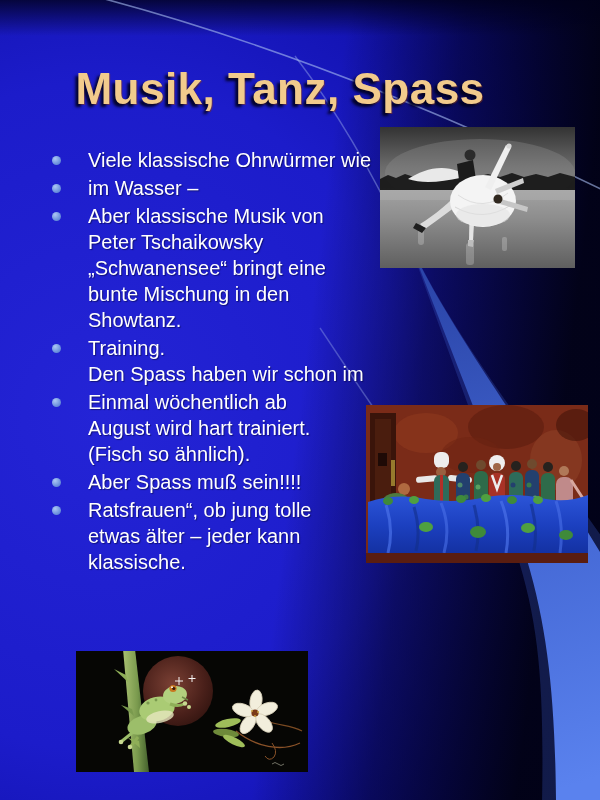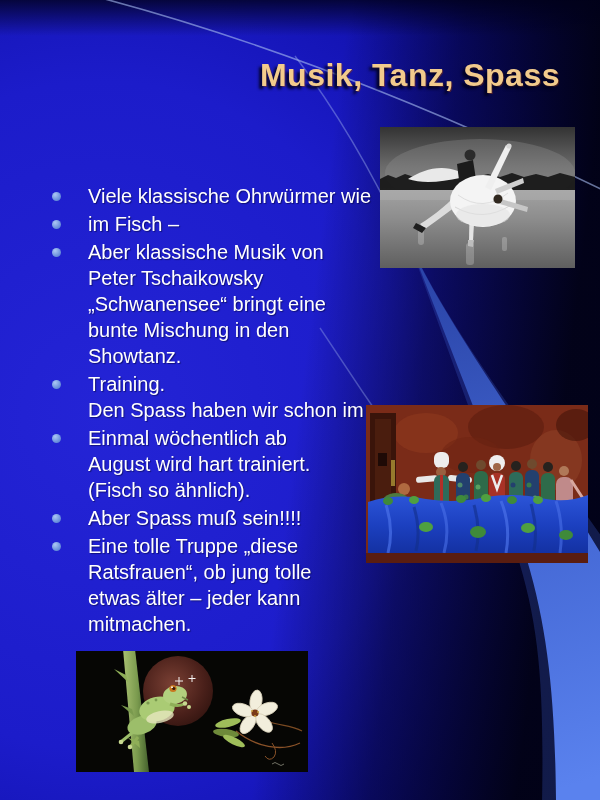--- a/index.html
+++ b/index.html
@@ -7,25 +7,25 @@
     position:relative;width:600px;height:800px;overflow:hidden;
     font-family:"Liberation Sans",sans-serif;
     background:
       linear-gradient(180deg, rgba(0,0,25,.78) 0px, rgba(0,0,25,0) 36px),
       linear-gradient(97deg, rgba(0,0,10,0) 50%, rgba(1,1,22,.55) 67%, rgba(1,1,14,.93) 88%),
       radial-gradient(820px 880px at 17% 52%, #2424D6 0%, #1C1CCA 38%, #0F0FA6 62%, #04045A 84%, #010128 100%);
   }
   .bg-deco{position:absolute;left:0;top:0;z-index:1;}
   .title{
     position:absolute;top:38px;left:0;right:40px;z-index:2;
-    text-align:right;font-size:32px;line-height:1;letter-spacing:.5px;
+    text-align:center;font-size:44px;line-height:1;letter-spacing:.5px;
     color:var(--title,#F2CB8C);
     text-shadow:-3px 3px 3px rgba(0,0,30,.92), 1px 1px 0 rgba(150,60,15,.5);
   }
-  .bullets{position:absolute;left:52px;top:147px;width:330px;z-index:2;margin-top:36px;}
+  .bullets{position:absolute;left:52px;top:147px;width:330px;z-index:2;}
   .bullet{display:flex;align-items:flex-start;margin-bottom:2px;}
   .dot{
     flex:0 0 9px;width:9px;height:9px;border-radius:50%;margin:9px 27px 0 0;
     background:radial-gradient(circle at 35% 30%, #ACC8F4, var(--bullet,#6D93DE) 60%, #4E74C8);
   }
   .lines{flex:1;}
   .line{
     color:var(--text,#FFFFFF);font-size:20px;line-height:26px;white-space:nowrap;
     text-shadow:1px 1px 1px rgba(0,0,40,.5);
   }
@@ -65,21 +65,21 @@
     <div class="bullet">
       <span class="dot"></span>
       <div class="lines">
           <div class="line">Viele klassische Ohrwürmer wie</div>
         </div>
     </div>
 
     <div class="bullet">
       <span class="dot"></span>
       <div class="lines">
-          <div class="line">im Fisch –</div>
+          <div class="line">im Wasser –</div>
         </div>
     </div>
 
     <div class="bullet">
       <span class="dot"></span>
       <div class="lines">
           <div class="line">Aber klassische Musik von</div>
           <div class="line">Peter Tschaikowsky</div>
           <div class="line">„Schwanensee“ bringt eine</div>
           <div class="line">bunte Mischung in den</div>
@@ -107,24 +107,23 @@
     <div class="bullet">
       <span class="dot"></span>
       <div class="lines">
           <div class="line">Aber Spass muß sein!!!!</div>
         </div>
     </div>
 
     <div class="bullet">
       <span class="dot"></span>
       <div class="lines">
-          <div class="line">Eine tolle Truppe „diese</div>
           <div class="line">Ratsfrauen“, ob jung tolle</div>
           <div class="line">etwas älter – jeder kann</div>
-          <div class="line">mitmachen.</div>
+          <div class="line">klassische.</div>
         </div>
     </div>
   </div>
 
   <div class="photo ballet" title="Schwarzweiß-Foto: Ballettpaar (Schwanensee), Tänzerin im weißen Tutu mit Partner auf der Bühne">
     <svg width="195" height="141" viewBox="0 0 195 141">
       <defs>
         <linearGradient id="balSky" x1="0" y1="0" x2="0" y2="1">
           <stop offset="0" stop-color="#333333"></stop>
             <stop offset=".6" stop-color="#6b6b6b"></stop>

